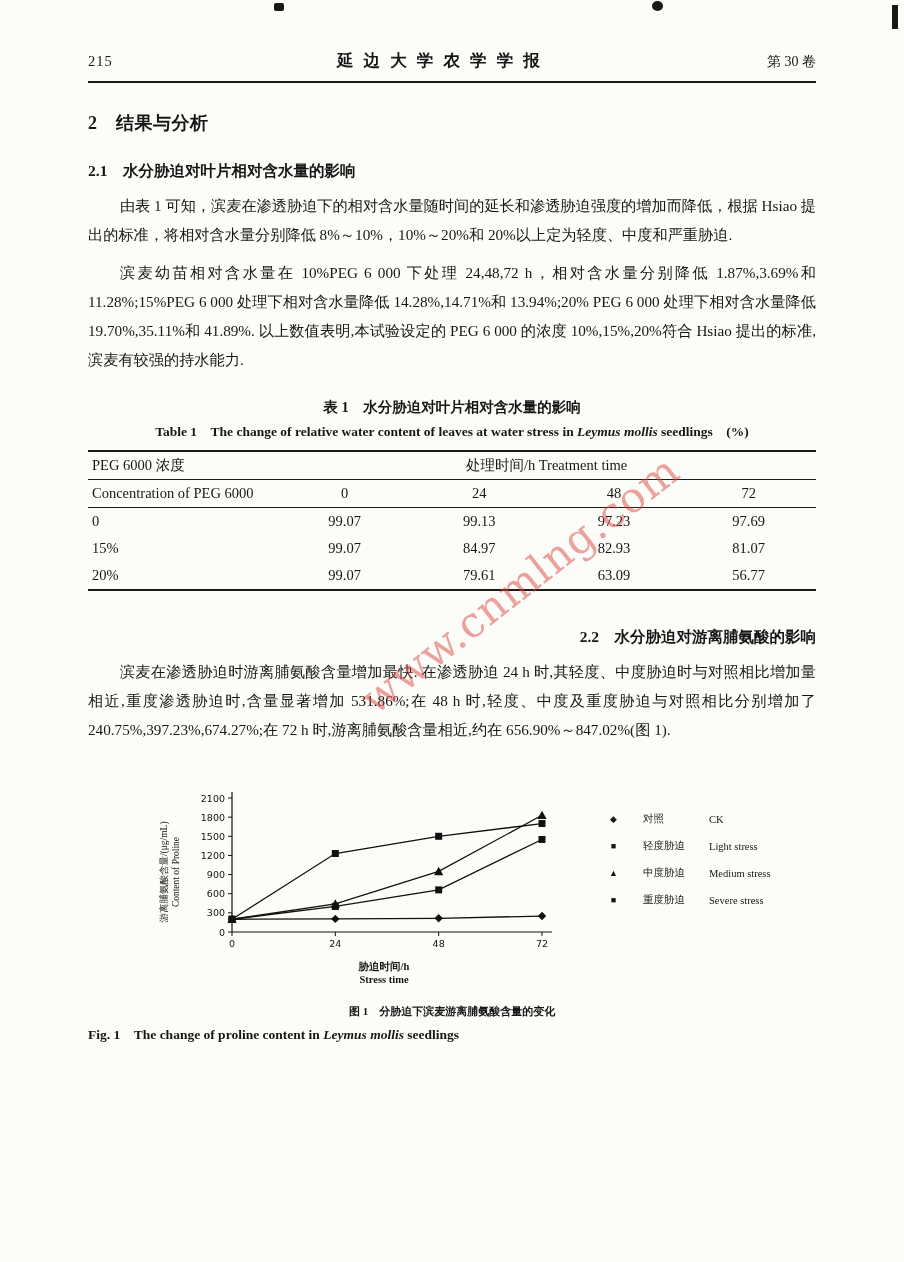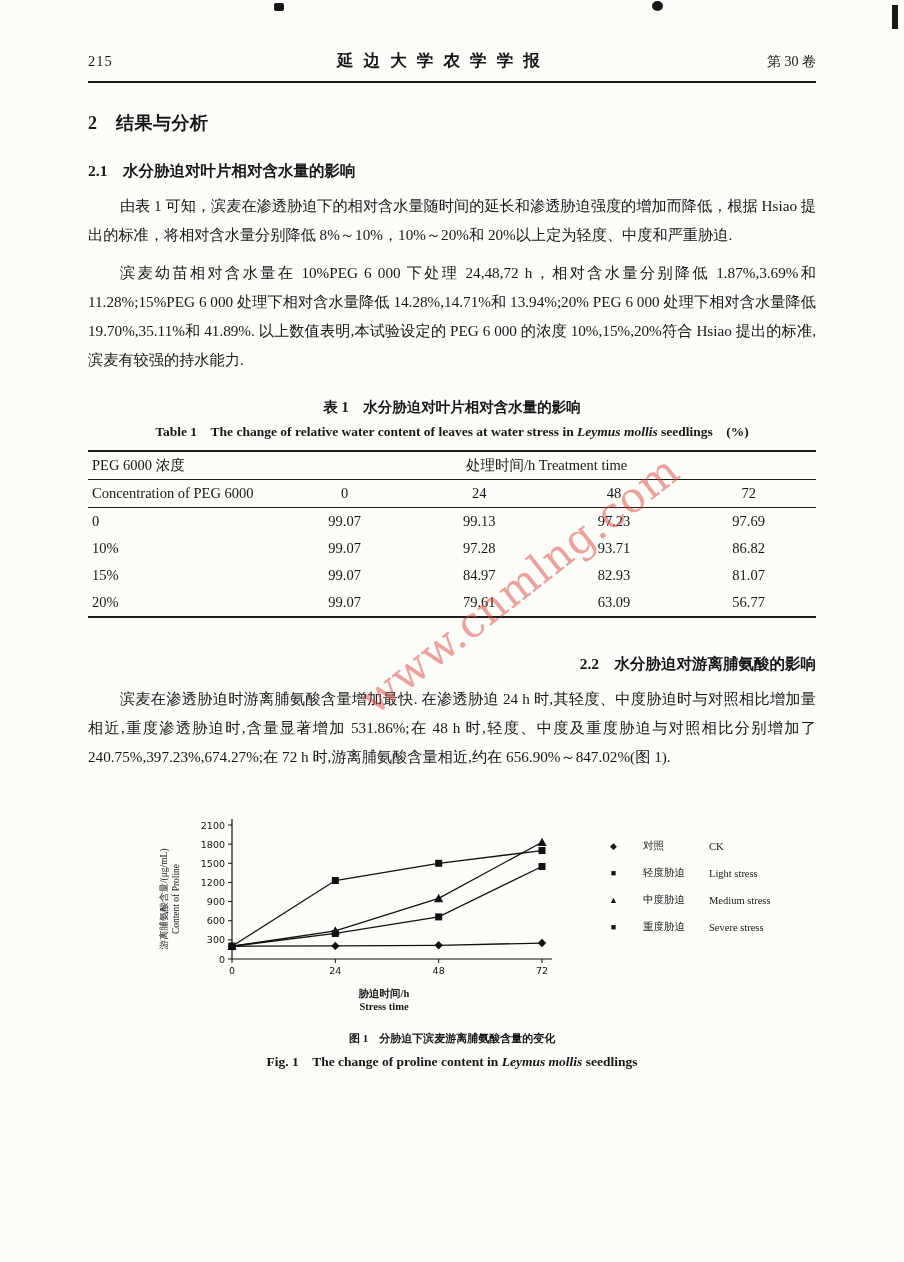--- a/index.html
+++ b/index.html
@@ -36,21 +36,21 @@
         text-align:center;font-size:9.5px;line-height:12px;white-space:nowrap;}
   .plot-col{flex:0 0 392px;}
   svg.chart{font-family:"DejaVu Sans",sans-serif;display:block;}
   .xlab{margin-top:2px;text-align:center;font-size:10.5px;font-weight:bold;line-height:13px;}
   .legend{margin-left:26px;margin-top:26px;font-size:10.5px;}
   .legend-item{display:flex;align-items:center;margin-bottom:13px;}
   .legend-marker{width:15px;text-align:center;font-size:9px;line-height:12px;}
   .legend-zh{margin-left:22px;width:66px;}
 
   .fcap-zh{margin-top:18px;text-align:center;font-weight:bold;font-size:11px;}
-  .fcap-en{margin-top:7px;text-align:center;font-weight:bold;font-size:13.5px;}
+  .fcap-en{margin-top:7px;font-weight:bold;font-size:13.5px;}
 
   .watermark{position:absolute;left:325px;top:560px;transform:rotate(-38deg);
              font-size:42px;color:rgba(220,70,65,0.5);letter-spacing:1px;
              font-family:"DejaVu Serif",serif;pointer-events:none;z-index:5;}
 
   .scan-mark{position:absolute;background:#181818;}
   #sm1{left:274px;top:3px;width:10px;height:8px;border-radius:2px;}
   #sm2{left:652px;top:1px;width:11px;height:10px;border-radius:50%;}
   #sm3{left:892px;top:5px;width:6px;height:24px;}
 </style>
@@ -100,27 +100,20 @@
           <td class="c">24</td>
           <td class="c">48</td>
           <td class="c">72</td>
         </tr>
         <tr>
           <td class="lbl">0</td>
           <td class="c">99.07</td>
           <td class="c">99.13</td>
           <td class="c">97.23</td>
           <td class="c">97.69</td>
-        </tr>
-        <tr>
-          <td class="lbl">10%</td>
-          <td class="c">99.07</td>
-          <td class="c">97.28</td>
-          <td class="c">93.71</td>
-          <td class="c">86.82</td>
         </tr>
         <tr>
           <td class="lbl">15%</td>
           <td class="c">99.07</td>
           <td class="c">84.97</td>
           <td class="c">82.93</td>
           <td class="c">81.07</td>
         </tr>
         <tr>
           <td class="lbl">20%</td>

